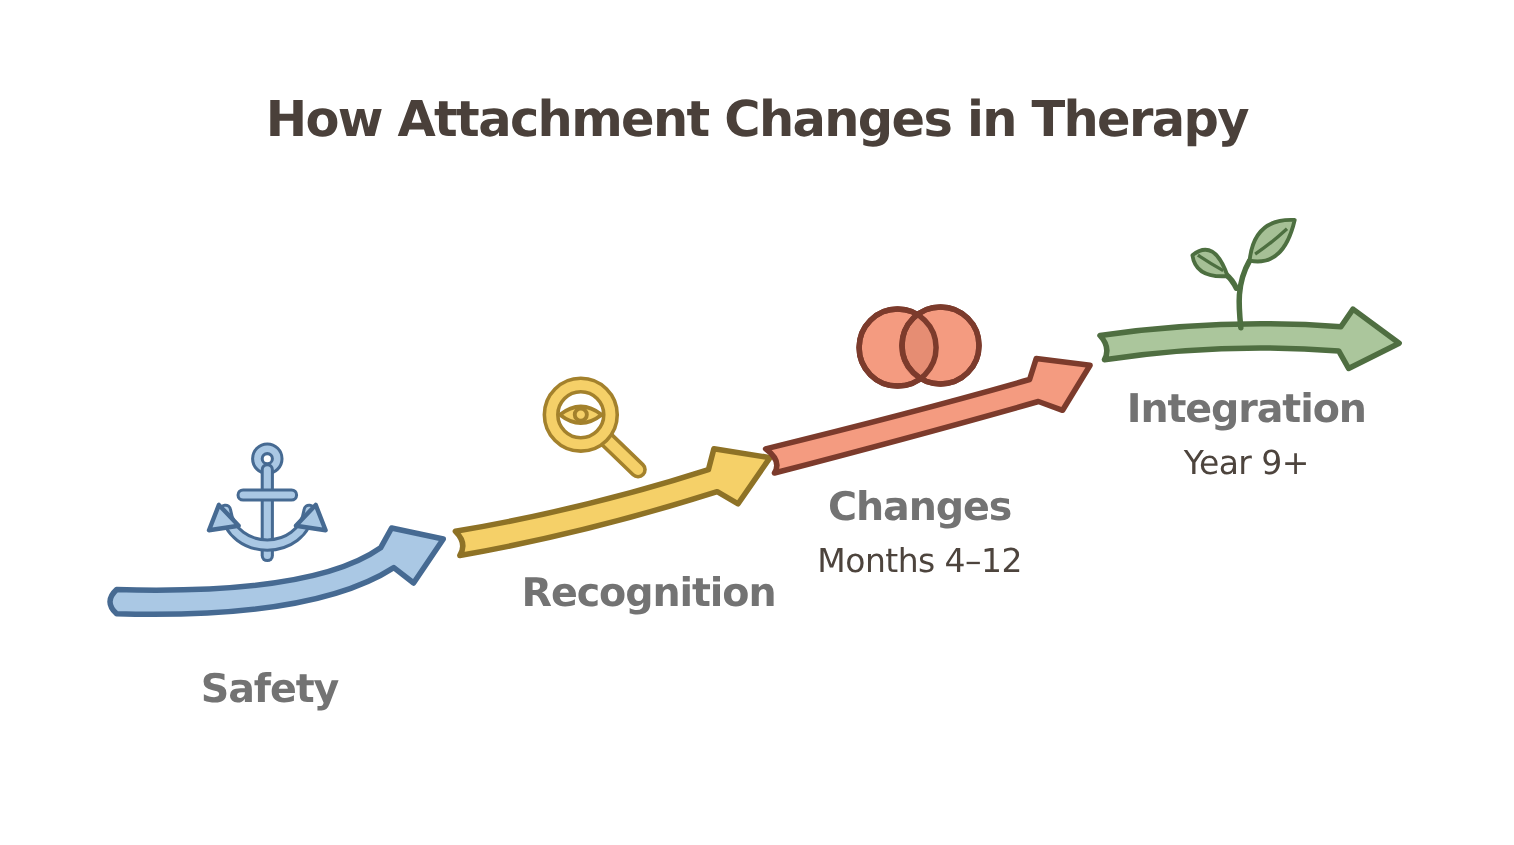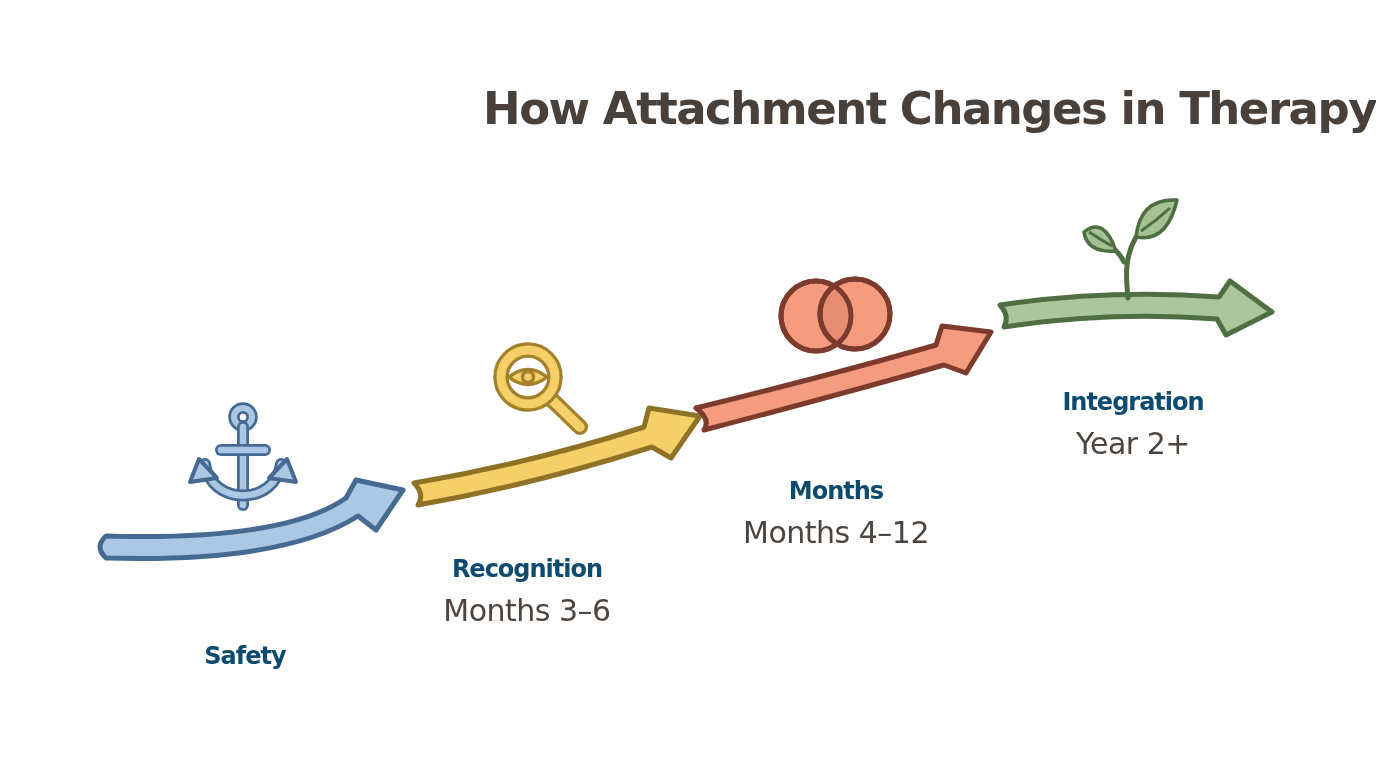--- a/index.html
+++ b/index.html
@@ -1,27 +1,27 @@
 <!DOCTYPE html>
 <html><head>
 <meta charset="utf-8">
 <style>
   html,body{margin:0;padding:0;background:#ffffff;}
   body{width:1376px;height:768px;overflow:hidden;position:relative;
        font-family:"DejaVu Sans","Liberation Sans",sans-serif;}
   .stage-canvas{position:absolute;left:0;top:0;}
   .page-title{
-    position:absolute;left:0;top:82px;width:1376px;text-align:right;
+    position:absolute;left:0;top:82px;width:1376px;text-align:center;
     font-size:45px;font-weight:700;letter-spacing:-1.5px;color:#4a403a;
   }
   .stage-text{position:absolute;width:320px;text-align:center;}
-  .stage-label{font-size:24px;font-weight:700;letter-spacing:-1px;color:#0c4a6e;line-height:1.1;margin-top:36px;}
+  .stage-label{font-size:36px;font-weight:700;letter-spacing:-1px;color:#737373;line-height:1.1;}
   .stage-period{font-size:30px;font-weight:400;letter-spacing:-0.5px;color:#4d443d;margin-top:12px;line-height:1.1;}
   .pos-safety{left:85px;top:607px;}
-  .pos-recognition{left:367px;top:520px;}
+  .pos-recognition{left:385px;top:520px;text-align:right;}
   .pos-repair{left:676px;top:442px;}
   .pos-integration{left:973px;top:353px;}
 
   
   .blue-dark{stroke:#466a92;fill:none;}
   .blue-fill{stroke:#aac8e4;fill:none;}
   .blue-shape{fill:#aac8e4;stroke:#466a92;}
   .gold-dark{stroke:#a3812c;fill:none;}
   .gold-fill{stroke:#f5d068;fill:none;}
   .gold-shape{fill:#f5d068;stroke:#a3812c;}
@@ -90,26 +90,25 @@
       <path d="M 1141,231 Q 1156,221 1170,208" class="green-line" stroke-width="3"></path>
     </g>
   </svg>
 
   <div class="stage-text pos-safety">
     <div class="stage-label">Safety</div>
   </div>
 
   <div class="stage-text pos-recognition">
     <div class="stage-label">Recognition</div>
-    <div class="stage-period">Months 3–6</div>
   </div>
 
   <div class="stage-text pos-repair">
-    <div class="stage-label">Months</div>
+    <div class="stage-label">Changes</div>
     <div class="stage-period">Months 4–12</div>
   </div>
 
   <div class="stage-text pos-integration">
     <div class="stage-label">Integration</div>
-    <div class="stage-period">Year 2+</div>
+    <div class="stage-period">Year 9+</div>
   </div>
 
 </div>
 
 </body></html>

